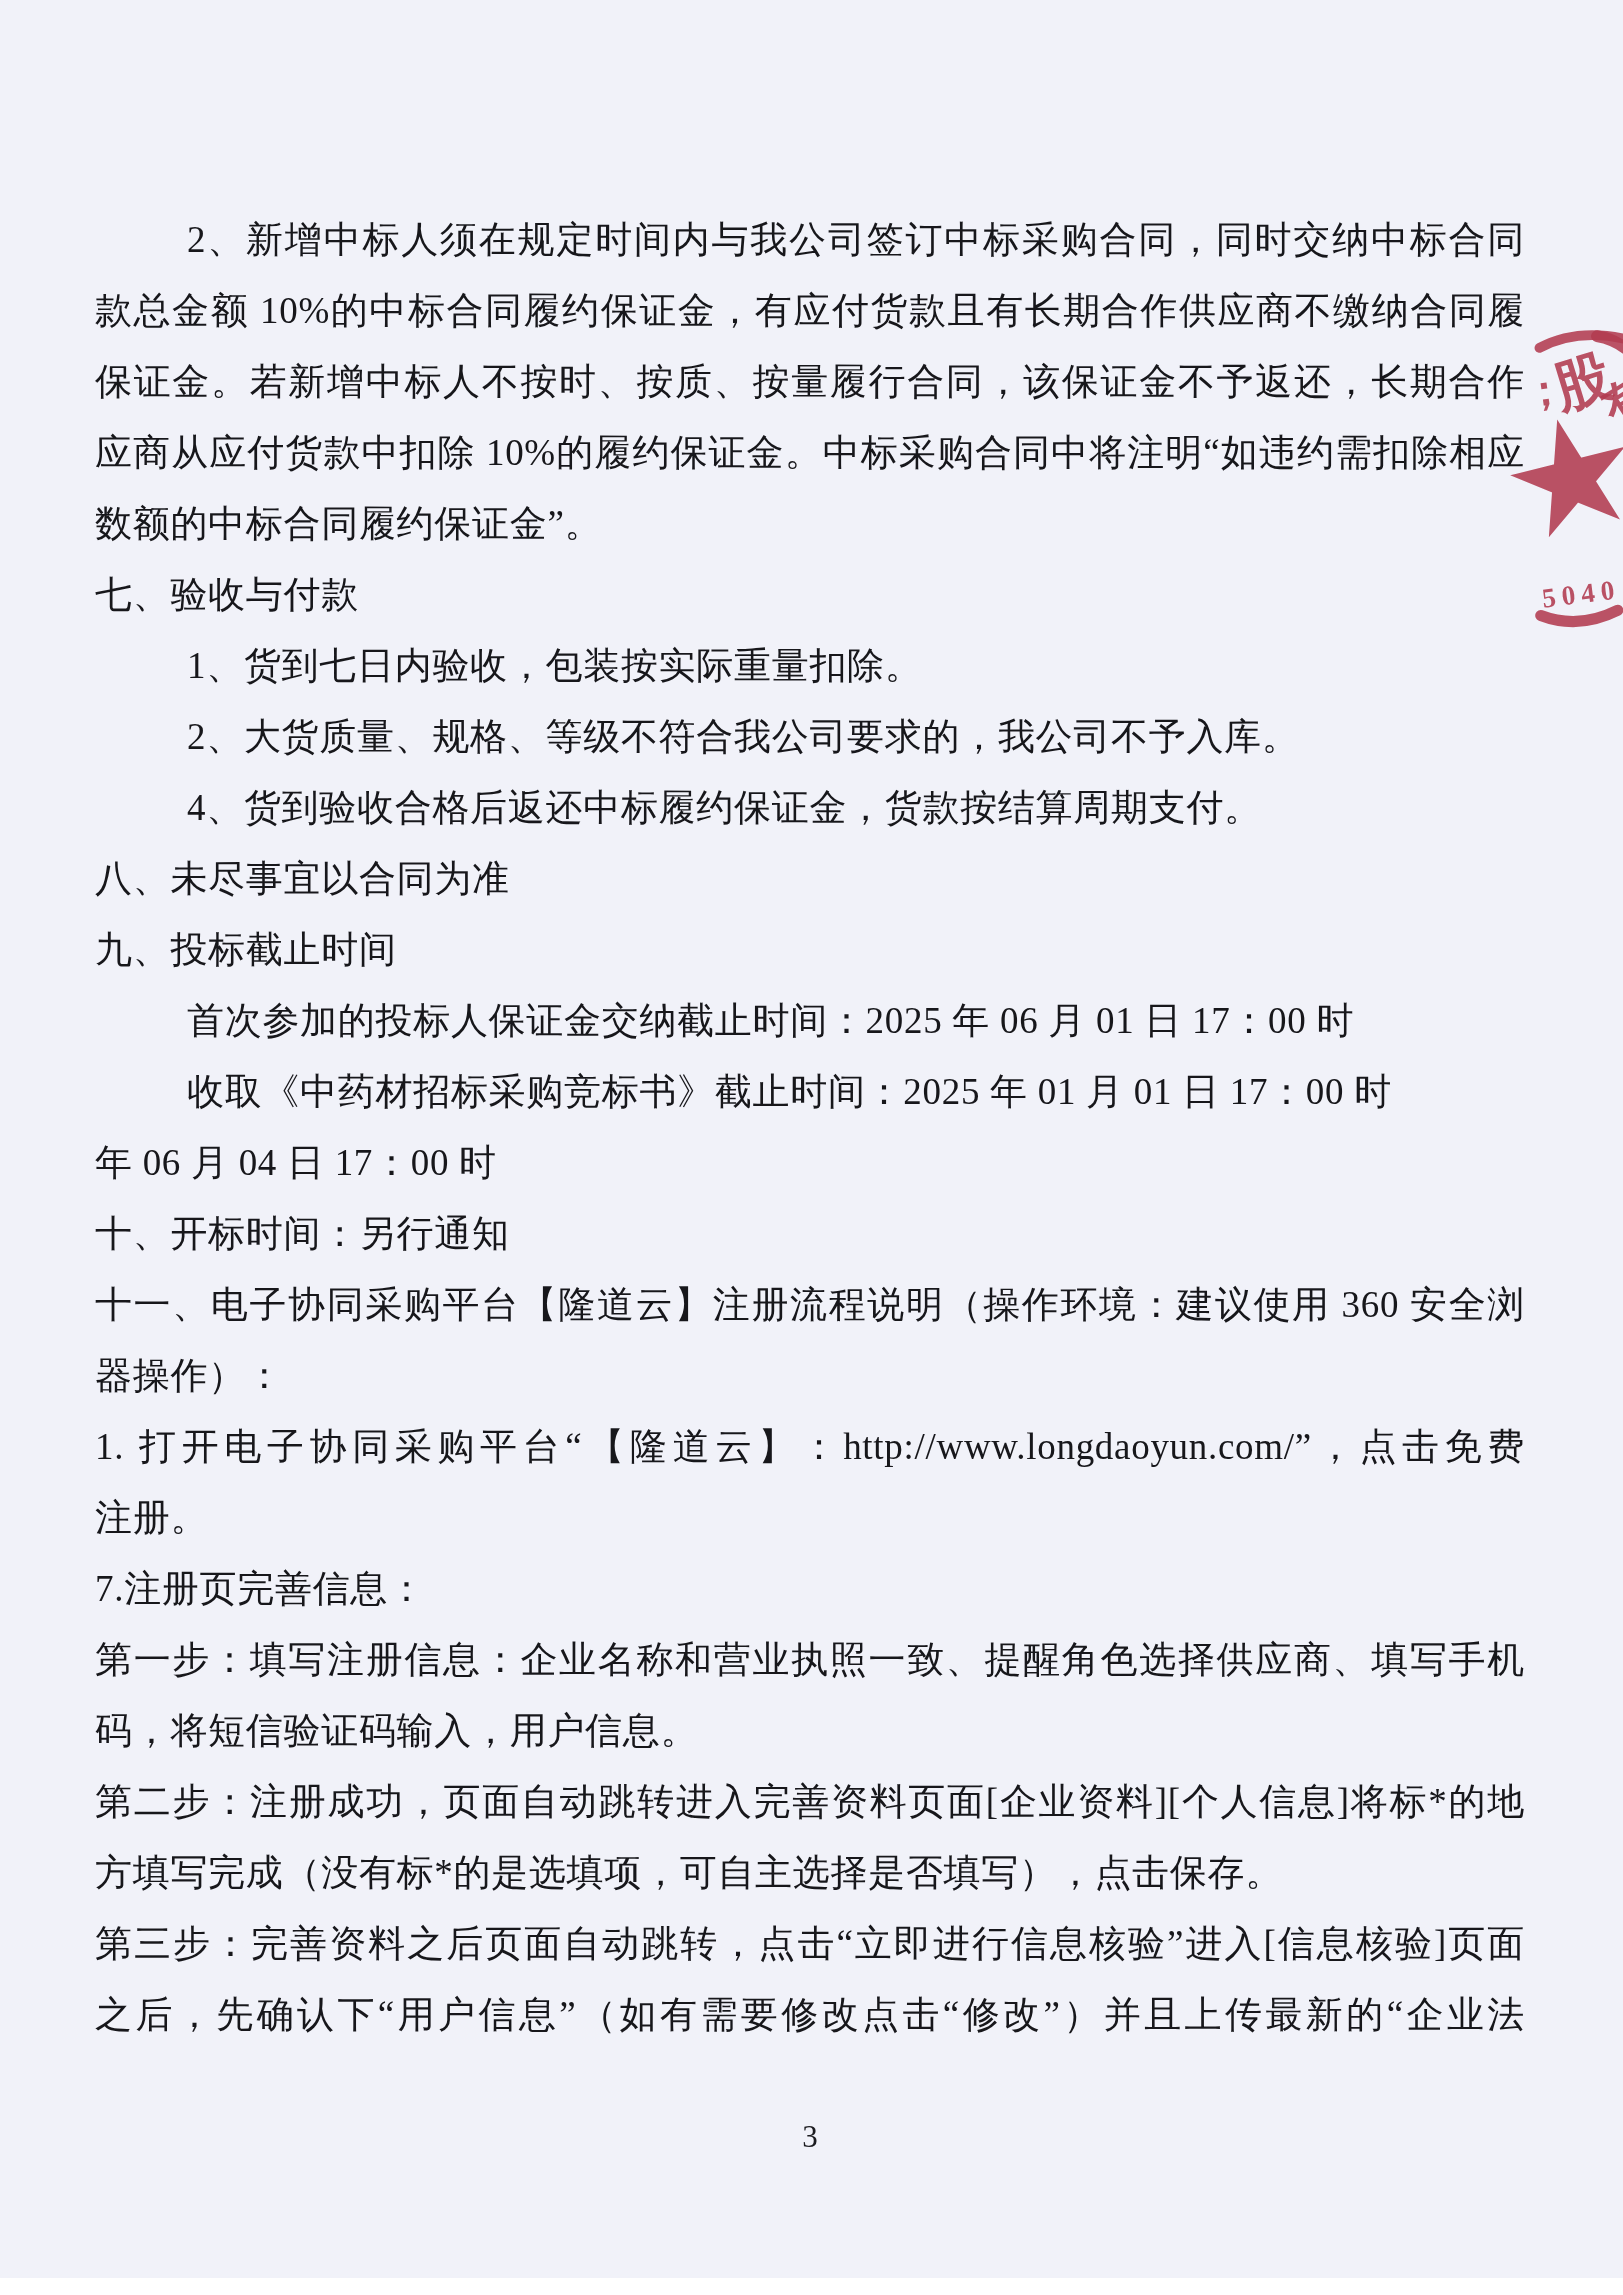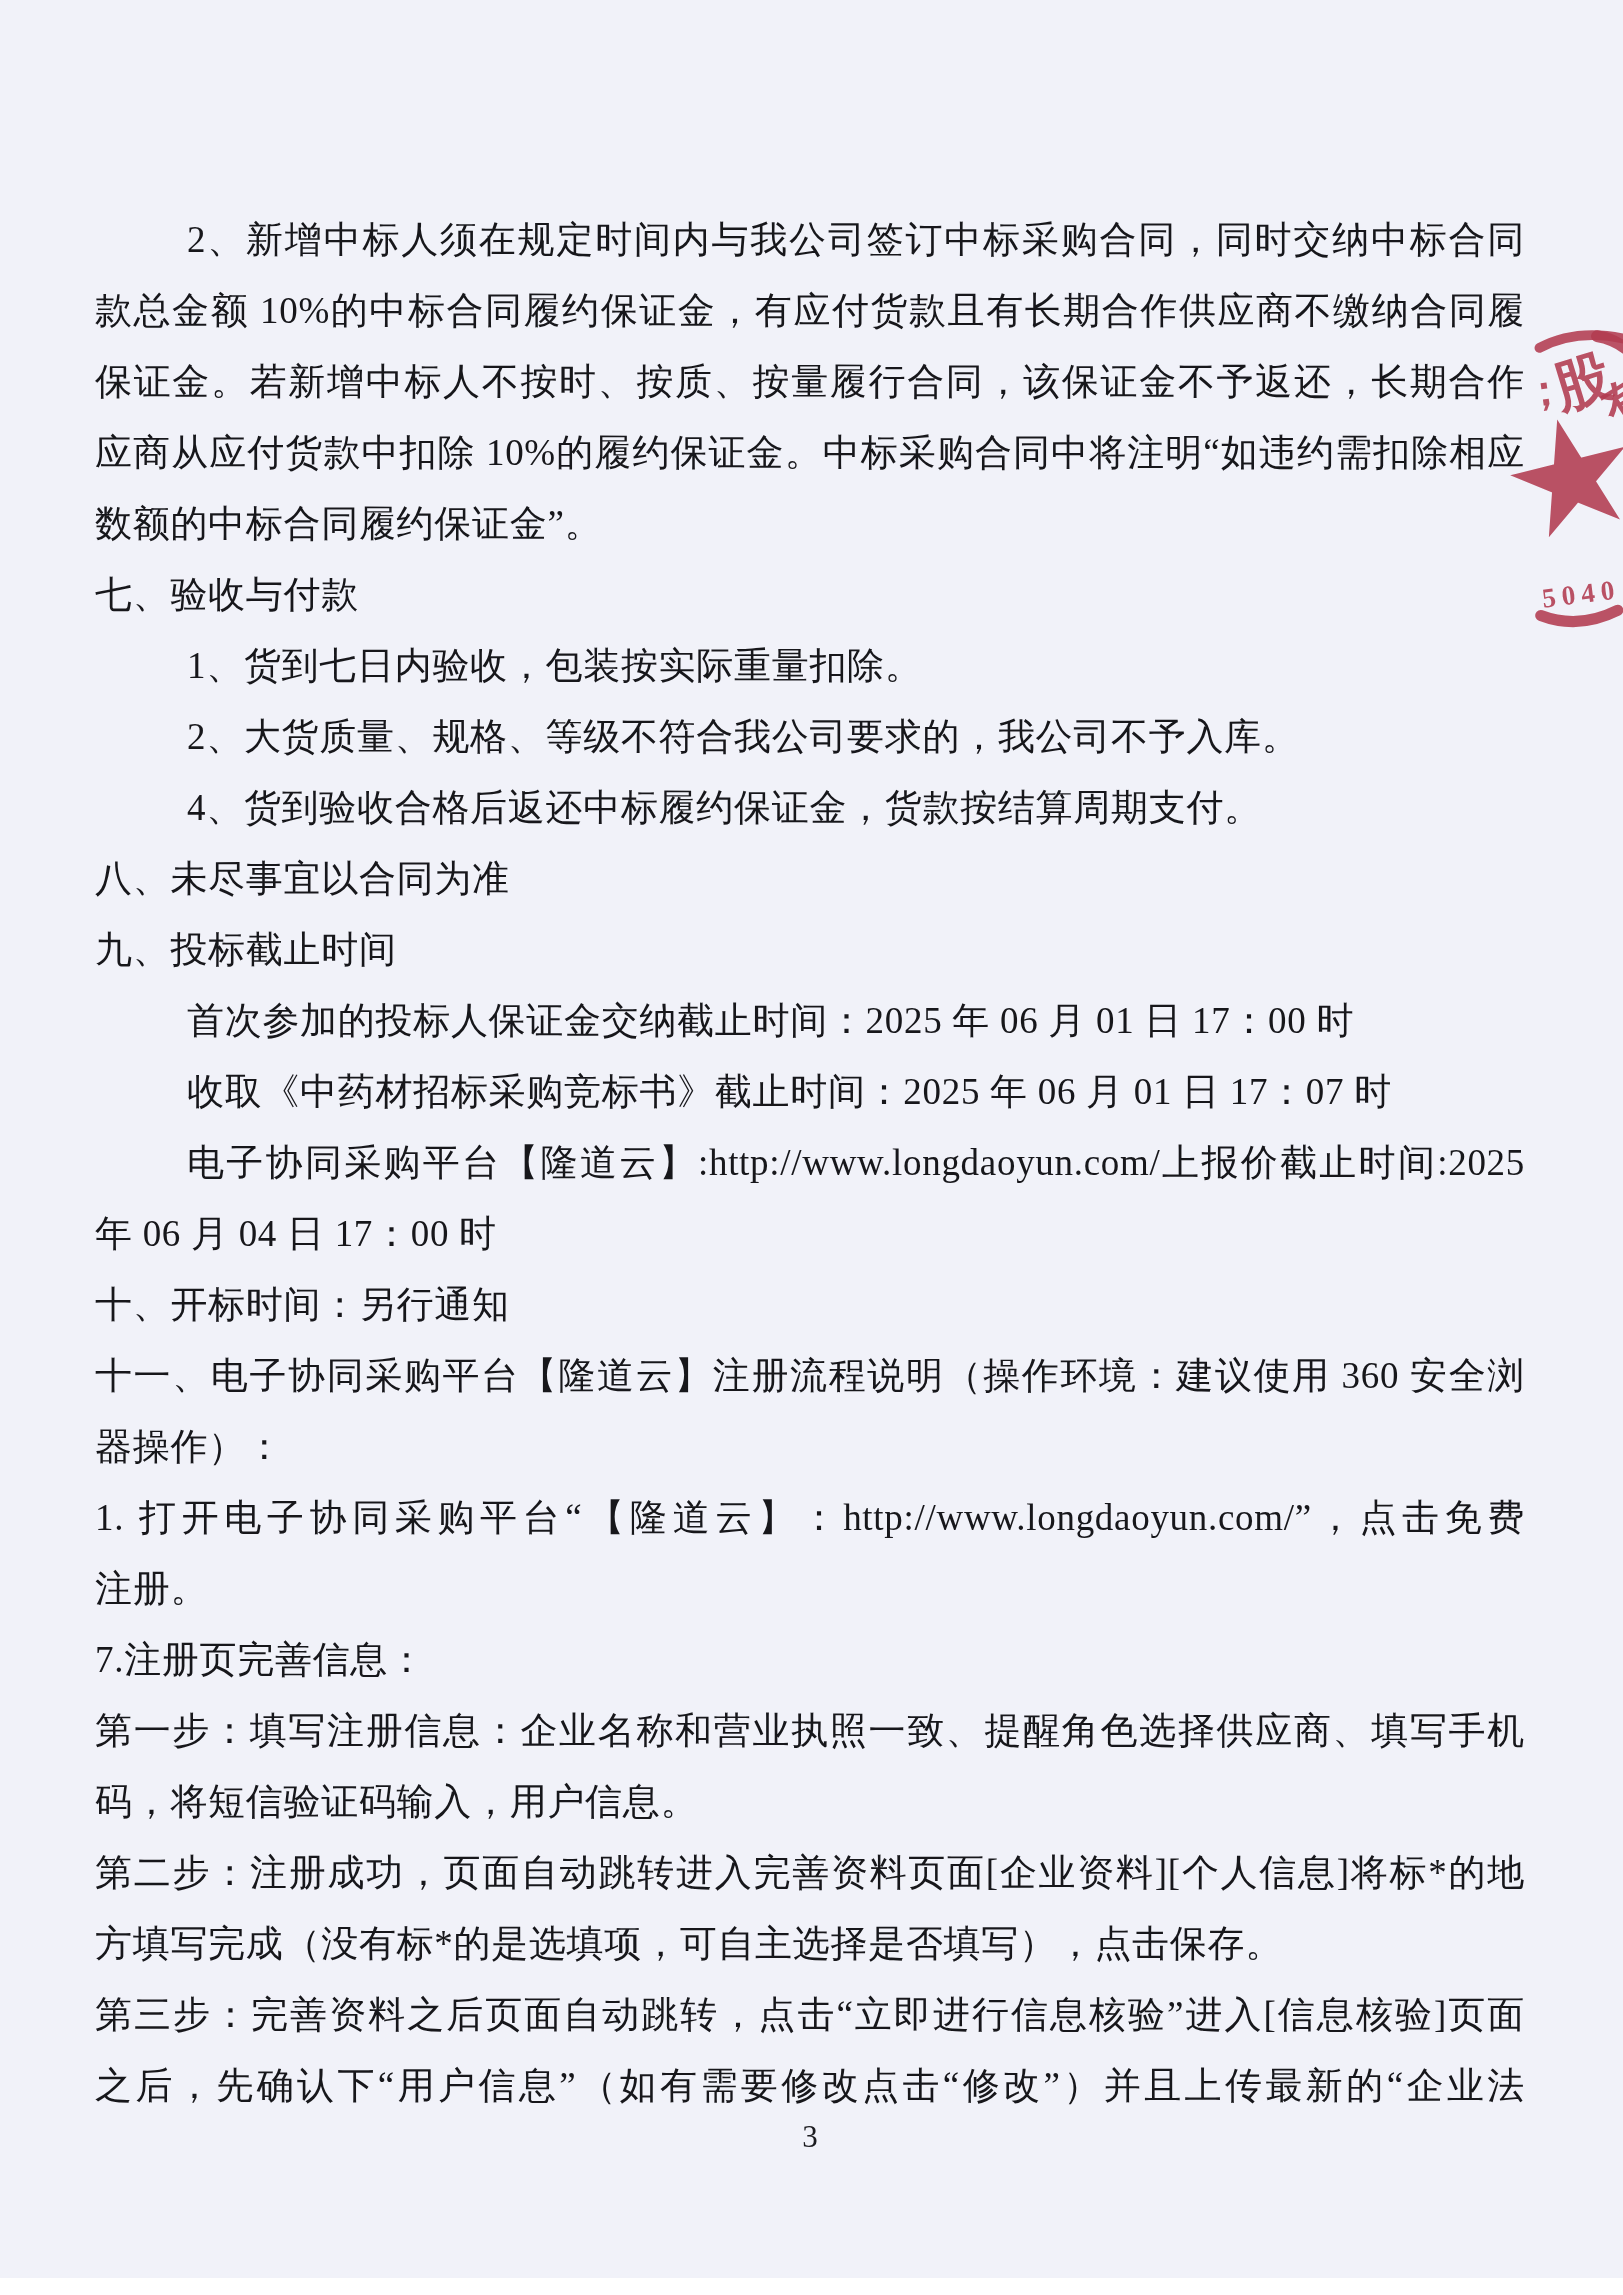--- a/index.html
+++ b/index.html
@@ -93,22 +93,21 @@
       <div class="line full">保证金。若新增中标人不按时、按质、按量履行合同，该保证金不予返还，长期合作供</div>
       <div class="line full">应商从应付货款中扣除 10%的履约保证金。中标采购合同中将注明“如违约需扣除相应</div>
       <div class="line">数额的中标合同履约保证金”。</div>
       <div class="line">七、验收与付款</div>
       <div class="line indent">1、货到七日内验收，包装按实际重量扣除。</div>
       <div class="line indent">2、大货质量、规格、等级不符合我公司要求的，我公司不予入库。</div>
       <div class="line indent">4、货到验收合格后返还中标履约保证金，货款按结算周期支付。</div>
       <div class="line">八、未尽事宜以合同为准</div>
       <div class="line">九、投标截止时间</div>
       <div class="line indent">首次参加的投标人保证金交纳截止时间：2025 年 06 月 01 日 17：00 时</div>
-      <div class="line indent">收取《中药材招标采购竞标书》截止时间：2025 年 06 月 01 日 17：07 时</div>
-      <div class="line indent full">电子协同采购平台【隆道云】:http://www.longdaoyun.com/上报价截止时间:2025</div>
+      <div class="line indent">收取《中药材招标采购竞标书》截止时间：2025 年 01 月 01 日 17：00 时</div>
       <div class="line">年 06 月 04 日 17：00 时</div>
       <div class="line">十、开标时间：另行通知</div>
       <div class="line full">十一、电子协同采购平台【隆道云】注册流程说明（操作环境：建议使用 360 安全浏览</div>
       <div class="line">器操作）：</div>
       <div class="line full">1. 打开电子协同采购平台“【隆道云】：http://www.longdaoyun.com/”，点击免费</div>
       <div class="line">注册。</div>
       <div class="line">7.注册页完善信息：</div>
       <div class="line full">第一步：填写注册信息：企业名称和营业执照一致、提醒角色选择供应商、填写手机号</div>
       <div class="line">码，将短信验证码输入，用户信息。</div>
       <div class="line full">第二步：注册成功，页面自动跳转进入完善资料页面[企业资料][个人信息]将标*的地</div>

